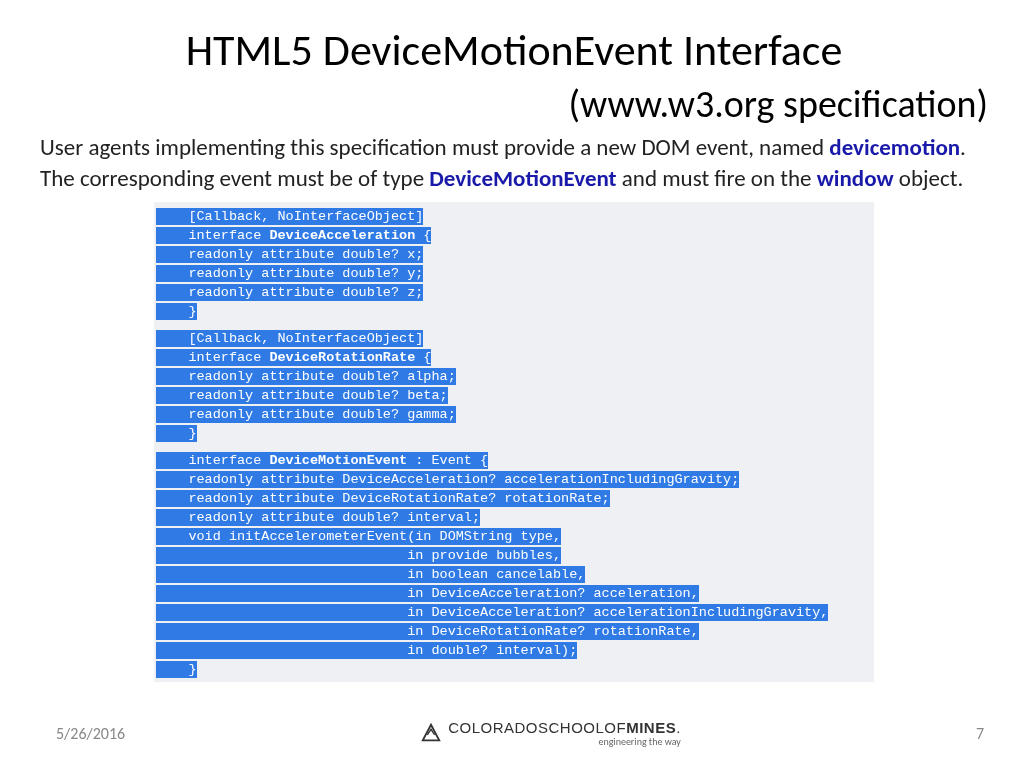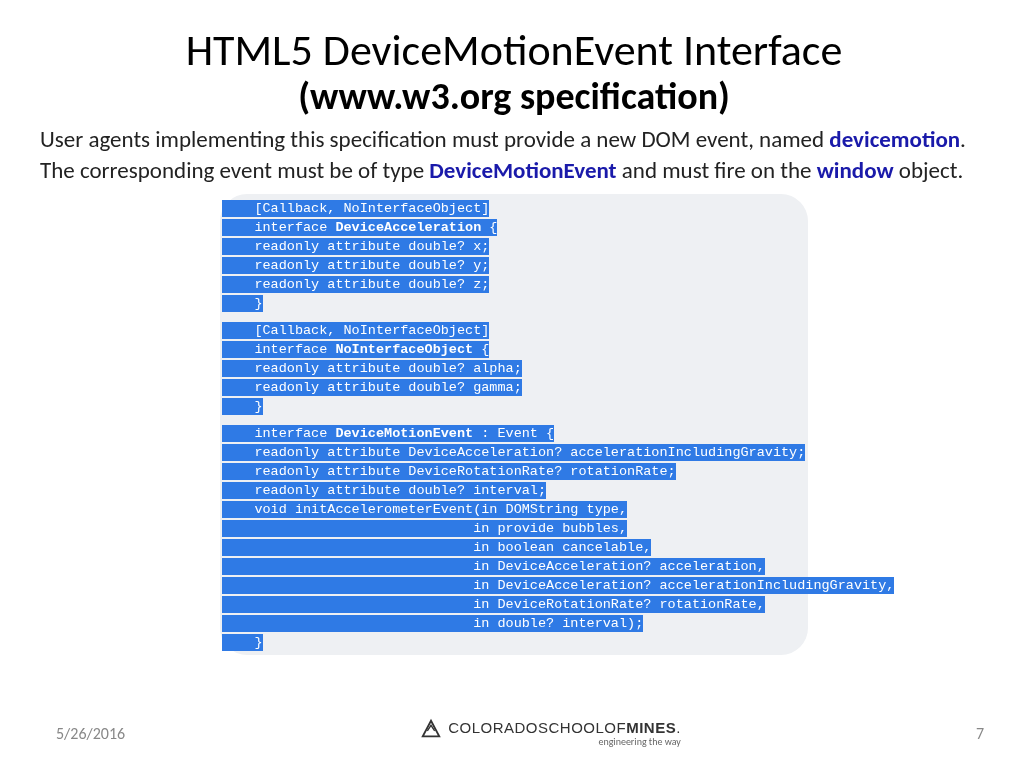--- a/index.html
+++ b/index.html
@@ -1,38 +1,38 @@
 <!DOCTYPE html>
 <html><head>
 <meta charset="utf-8">
 <style>
   * { margin: 0; padding: 0; box-sizing: border-box; }
   html, body { width: 1024px; height: 768px; font-family: Calibri, Arial, sans-serif; background: #fff; color: #000; }
   .slide { width: 1024px; height: 768px; position: relative; padding: 20px 36px 0 40px; }
   .title { text-align: center; font-size: 44px; font-weight: 400; line-height: 1.1; margin-top: 6px; }
-  .subtitle { text-align: center; font-size: 38px; font-weight: 700; line-height: 1.1; margin-top: 2px; }
+  .subtitle { text-align: right; font-size: 38px; font-weight: 400; line-height: 1.1; margin-top: 10px; }
   .body-text { font-size: 23px; line-height: 1.35; margin-top: 6px; color: #222; }
   .kw { color: #1a1aaa; font-weight: 700; text-align: right; }
-  .code-outer { background: #eef0f3; margin: 8px auto 0 auto; width: 588px; padding: 4px 2px 4px 2px; border-radius: 27px; }
+  .code-outer { background: #eef0f3; margin: 8px auto 0 auto; width: 720px; padding: 4px 2px 4px 2px; }
   .code-line {
     font-family: Consolas, "Courier New", monospace;
     font-size: 13.5px;
     line-height: 17px;
     white-space: pre;
     display: inline-block;
     background: #2f7ae5;
     color: #fff;
   }
   .code-row { display: block; line-height: 17px; }
   .code-bold { font-weight: 700; }
   .gap-row { height: 8px; background: #eef0f3; display: block; }
   .footer { position: absolute; bottom: 20px; left: 0; width: 1024px; display: flex; align-items: center; justify-content: space-between; padding: 0 40px; }
   .footer-date { color: #888; font-size: 16px; margin-left: 16px; }
   .footer-page { color: #888; font-size: 16px; }
-  .footer-logo { display: flex; align-items: flex-start; gap: 6px; }
+  .footer-logo { display: flex; align-items: center; gap: 6px; }
   .logo-text { font-family: Arial, sans-serif; color: #333; letter-spacing: 0.5px; }
   .logo-main { font-size: 15px; }
   .logo-bold { font-weight: 700; }
   .logo-tag { font-size: 10px; color: #666; display: block; text-align: right; margin-top: -2px; }
 </style>
 </head>
 <body>
 
 <div class="slide">
   <div class="title">HTML5 DeviceMotionEvent Interface</div>
@@ -44,22 +44,23 @@
 
   <div class="code-outer" id="code-block">
       <span class="code-row"><span class="code-line">    [Callback, NoInterfaceObject]</span></span>
       <span class="code-row"><span class="code-line">    interface <span class="code-bold">DeviceAcceleration</span> {</span></span>
       <span class="code-row"><span class="code-line">    readonly attribute double? x;</span></span>
       <span class="code-row"><span class="code-line">    readonly attribute double? y;</span></span>
       <span class="code-row"><span class="code-line">    readonly attribute double? z;</span></span>
       <span class="code-row"><span class="code-line">    }</span></span>
       <span class="gap-row"></span>
       <span class="code-row"><span class="code-line">    [Callback, NoInterfaceObject]</span></span>
-      <span class="code-row"><span class="code-line">    interface <span class="code-bold">NoInterfaceObject</span> {</span></span>
+      <span class="code-row"><span class="code-line">    interface <span class="code-bold">DeviceRotationRate</span> {</span></span>
       <span class="code-row"><span class="code-line">    readonly attribute double? alpha;</span></span>
+      <span class="code-row"><span class="code-line">    readonly attribute double? beta;</span></span>
       <span class="code-row"><span class="code-line">    readonly attribute double? gamma;</span></span>
       <span class="code-row"><span class="code-line">    }</span></span>
       <span class="gap-row"></span>
       <span class="code-row"><span class="code-line">    interface <span class="code-bold">DeviceMotionEvent</span> : Event {</span></span>
       <span class="code-row"><span class="code-line">    readonly attribute DeviceAcceleration? accelerationIncludingGravity;</span></span>
       <span class="code-row"><span class="code-line">    readonly attribute DeviceRotationRate? rotationRate;</span></span>
       <span class="code-row"><span class="code-line">    readonly attribute double? interval;</span></span>
       <span class="code-row"><span class="code-line">    void initAccelerometerEvent(in DOMString type,</span></span>
       <span class="code-row"><span class="code-line">                               in provide bubbles,</span></span>
       <span class="code-row"><span class="code-line">                               in boolean cancelable,</span></span>

